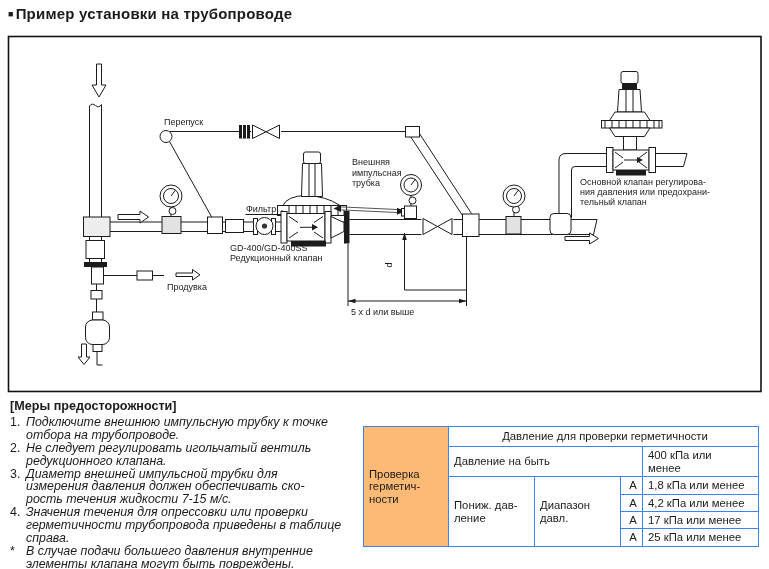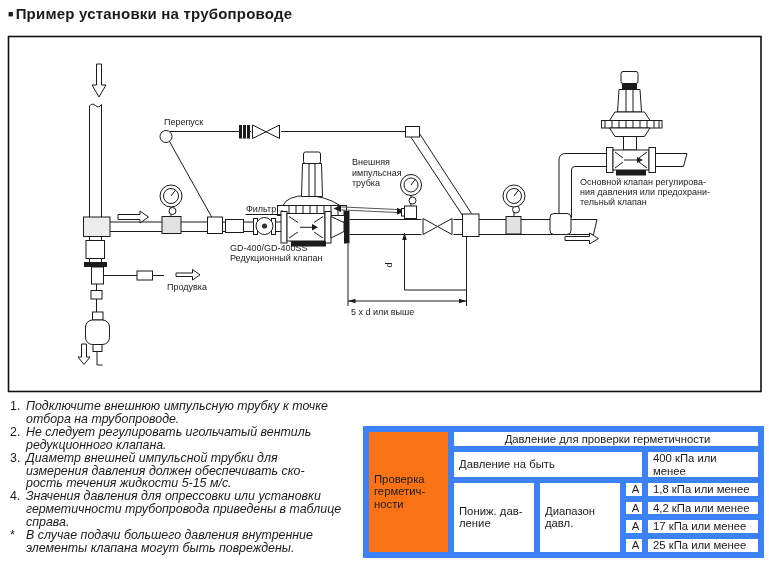--- a/index.html
+++ b/index.html
@@ -11,21 +11,21 @@
   .page-title .bullet{font-size:9px;vertical-align:2px;margin-right:2px;}
   svg.diagram{position:absolute;left:0;top:0;}
   svg text{font-family:"Liberation Sans",sans-serif;font-size:9px;fill:#1b1b1b;stroke:none;}
   .prec{position:absolute;left:10px;top:400px;width:356px;font-size:12.4px;line-height:12.9px;}
   .prec-title{font-weight:bold;font-size:12.6px;margin-bottom:3px;}
   .prec-item{display:flex;}
   .prec-marker{width:16px;flex:none;}
   .prec-text{white-space:pre-line;flex:1;font-style:italic;}
   table.spec{position:absolute;left:363px;top:426px;border-collapse:collapse;
              table-layout:fixed;font-size:11.3px;line-height:12.6px;color:#1b1b1b;}
-  table.spec td{border:6px solid #3b82f6;padding:0 2px 0 5px;vertical-align:middle;
+  table.spec td{border:1px solid #3b82f6;padding:0 2px 0 5px;vertical-align:middle;
                 white-space:pre-line;overflow:hidden;}
   td.hdr{text-align:center;padding:0;}
   td.code{text-align:center;padding:0;}
 </style>
 </head>
 <body>
 
 <div class="stage">
 
   <div class="page-title"><span class="bullet">■</span><span>Пример установки на трубопроводе</span></div>
@@ -211,60 +211,61 @@
     <text x="352" y="186">трубка</text>
     <text x="167" y="289.5">Продувка</text>
     <text x="580" y="185">Основной клапан регулирова-</text>
     <text x="580" y="194.8">ния давления или предохрани-</text>
     <text x="580" y="204.6">тельный клапан</text>
     <text x="351" y="314.5">5 x d или выше</text>
     <text x="391.5" y="265" text-anchor="middle" transform="rotate(-90 391.5 265)">d</text>
   </svg>
 
   <div class="prec">
+    <div class="prec-title">[Меры предосторожности]</div>
     <div class="prec-item">
       <span class="prec-marker">1.</span>
       <span class="prec-text">Подключите внешнюю импульсную трубку к точке
 отбора на трубопроводе.</span>
     </div>
     <div class="prec-item">
       <span class="prec-marker">2.</span>
       <span class="prec-text">Не следует регулировать игольчатый вентиль
 редукционного клапана.</span>
     </div>
     <div class="prec-item">
       <span class="prec-marker">3.</span>
       <span class="prec-text">Диаметр внешней импульсной трубки для
 измерения давления должен обеспечивать ско-
-рость течения жидкости 5-15 м/с.</span>
+рость течения жидкости 7-15 м/с.</span>
     </div>
     <div class="prec-item">
       <span class="prec-marker">4.</span>
-      <span class="prec-text">Значения давления для опрессовки или установки
+      <span class="prec-text">Значения течения для опрессовки или проверки
 герметичности трубопровода приведены в таблице
 справа.</span>
     </div>
     <div class="prec-item">
       <span class="prec-marker">*</span>
       <span class="prec-text">В случае подачи большего давления внутренние
 элементы клапана могут быть повреждены.</span>
     </div>
   </div>
 
   <table class="spec">
     <colgroup>
         <col style="width:85px">
         <col style="width:86px">
         <col style="width:86px">
         <col style="width:22px">
         <col style="width:116px">
       </colgroup>
     <tbody>
         <tr style="height:20px">
-      <td rowspan="6" style="background: #f97316;">Проверка
+      <td rowspan="6" style="background: #fdba74;">Проверка
 герметич-
 ности</td>
       <td colspan="4" class="hdr">Давление для проверки герметичности</td>
     </tr>
     <tr style="height:30px">
       <td colspan="3">Давление на быть</td>
       <td>400 кПа или
 менее</td>
     </tr>
     <tr style="height:18px">

